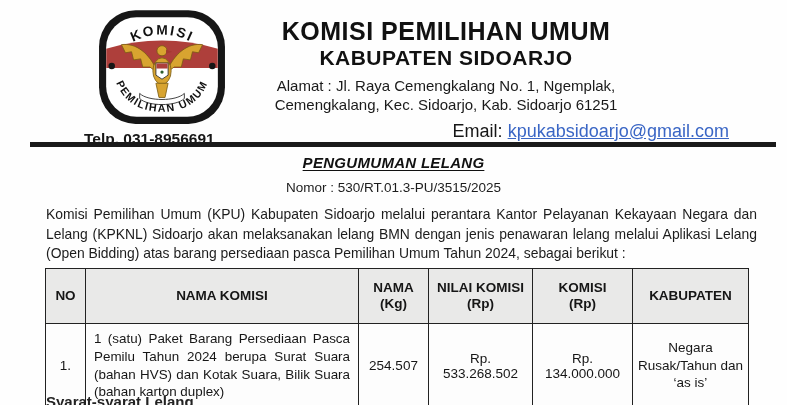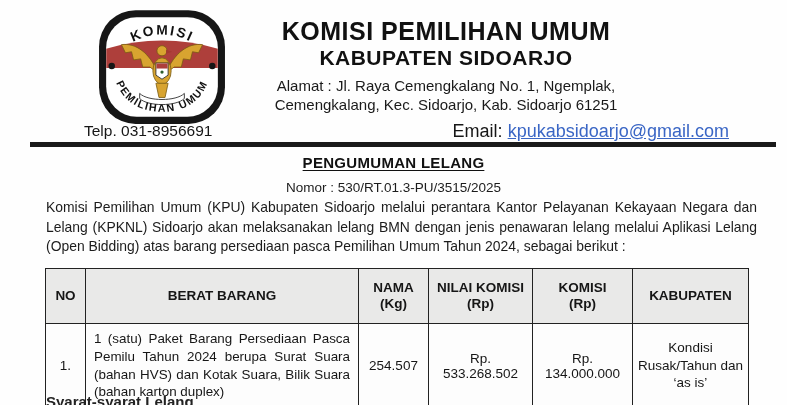--- a/index.html
+++ b/index.html
@@ -2,36 +2,36 @@
 <html><head>
 <meta charset="utf-8">
 <style>
   html,body{margin:0;padding:0;background:#fff;}
   .page{
     position:relative;width:787px;height:405px;overflow:hidden;background:#fefefe;
     font-family:"Liberation Sans", sans-serif;color:#1c1c1c;
   }
   
   .logo-wrap{position:absolute;left:97px;top:8px;width:130px;height:118px;}
-  .telp{position:absolute;left:84px;top:122px;font-size:15.5px;color:#161616;}
+  .telp{position:absolute;left:84px;top:130px;font-size:15.5px;color:#161616;font-weight:bold;}
   .center-block{position:absolute;left:86px;top:17px;width:720px;text-align:center;}
   .org-name{font-size:25px;font-weight:bold;letter-spacing:.5px;line-height:28px;color:#111;}
   .org-region{font-size:21px;font-weight:bold;letter-spacing:.5px;line-height:25px;color:#111;}
   .address{font-size:15px;line-height:18.5px;margin-top:7px;color:#1a1a1a;}
   .email-line{position:absolute;right:58px;top:121px;font-size:18px;color:#161616;}
   .email-line a{color:#3a66c5;text-decoration:underline;}
   .rule{position:absolute;left:30px;top:142px;width:746px;height:4.5px;background:#1a1a1a;}
   
   .title-block{position:absolute;left:0;top:154px;width:787px;text-align:center;}
   .doc-title{font-size:15px;font-weight:bold;letter-spacing:.3px;color:#111;
-    text-decoration:underline;text-underline-offset:2px;display:inline-block;}
+    text-decoration:underline;text-underline-offset:2px;display:inline-block;font-style:italic;}
   .doc-number{font-size:13.5px;margin-top:8px;color:#1c1c1c;}
   
   .body-paragraph{
-    position:absolute;left:46px;top:198px;width:711px;
+    position:absolute;left:46px;top:205px;width:711px;
     font-size:13.9px;line-height:19.6px;text-align:justify;color:#1c1c1c;
   }
   
   table.lelang{
     position:absolute;left:45px;top:268px;width:703px;
     border-collapse:collapse;table-layout:fixed;font-size:13.5px;color:#161616;
   }
   table.lelang th,table.lelang td{border:1.5px solid #222;overflow:hidden;}
   table.lelang th{
     background:#e9e9e8;font-weight:bold;text-align:center;vertical-align:middle;
@@ -125,21 +125,21 @@
       <col style="width:104px">
         <col style="width:100px">
         <col style="width:116px">
     </colgroup>
     <thead>
       <tr>
         <th>
             <div>NO</div>
           </th>
         <th>
-            <div>BERAT BARANG</div>
+            <div>NAMA KOMISI</div>
           </th>
         <th>
             <div>NAMA</div>
             <div>(Kg)</div>
           </th>
         <th>
             <div>NILAI KOMISI</div>
             <div>(Rp)</div>
           </th>
         <th>
@@ -152,21 +152,21 @@
       </tr>
     </thead>
     <tbody>
       <tr>
         <td class="c-no">1.</td>
         <td class="c-nama">1 (satu) Paket Barang Persediaan Pasca Pemilu Tahun 2024 berupa Surat Suara (bahan HVS) dan Kotak Suara, Bilik Suara (bahan karton duplex)</td>
         <td class="c-center">254.507</td>
         <td class="c-center">Rp. 533.268.502</td>
         <td class="c-center">Rp. 134.000.000</td>
         <td class="c-center">
-          <div class="ket-line">Kondisi</div>
+          <div class="ket-line">Negara</div>
           <div class="ket-line">Rusak/Tahun dan</div>
           <div class="ket-line">‘as is’</div>
         </td>
       </tr>
     </tbody>
   </table>
 
   <div class="footer-cut">Syarat-syarat Lelang</div>
 
 </div>

